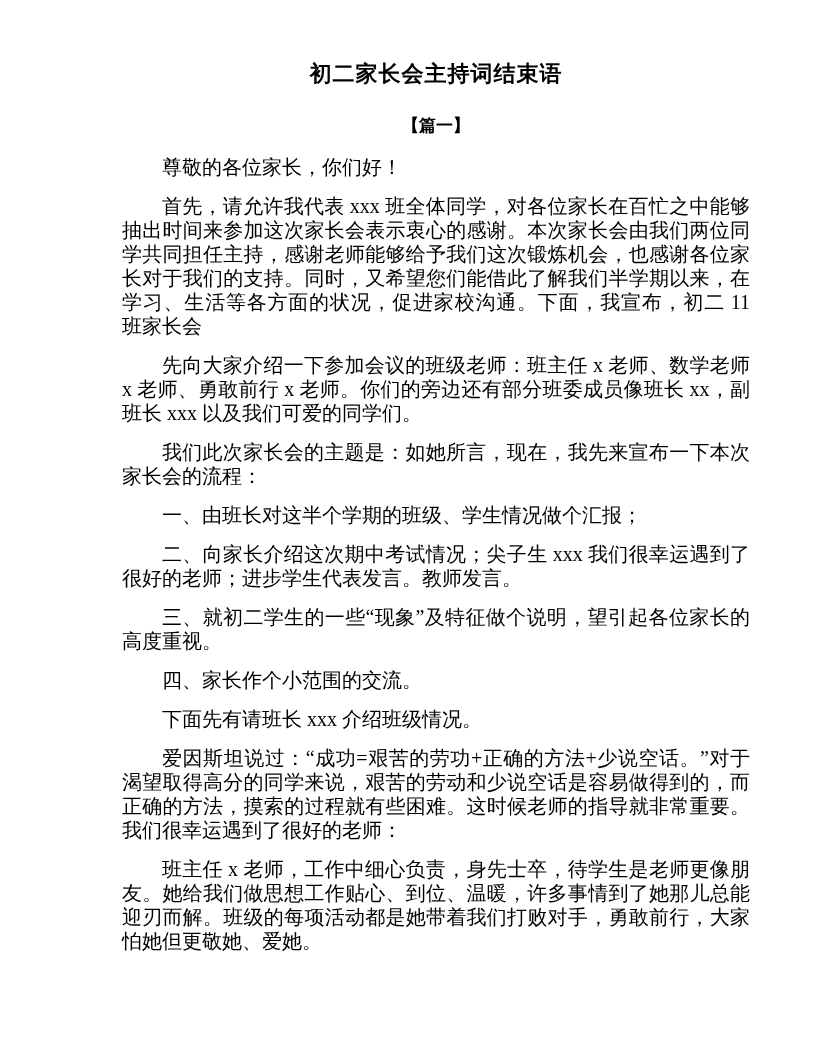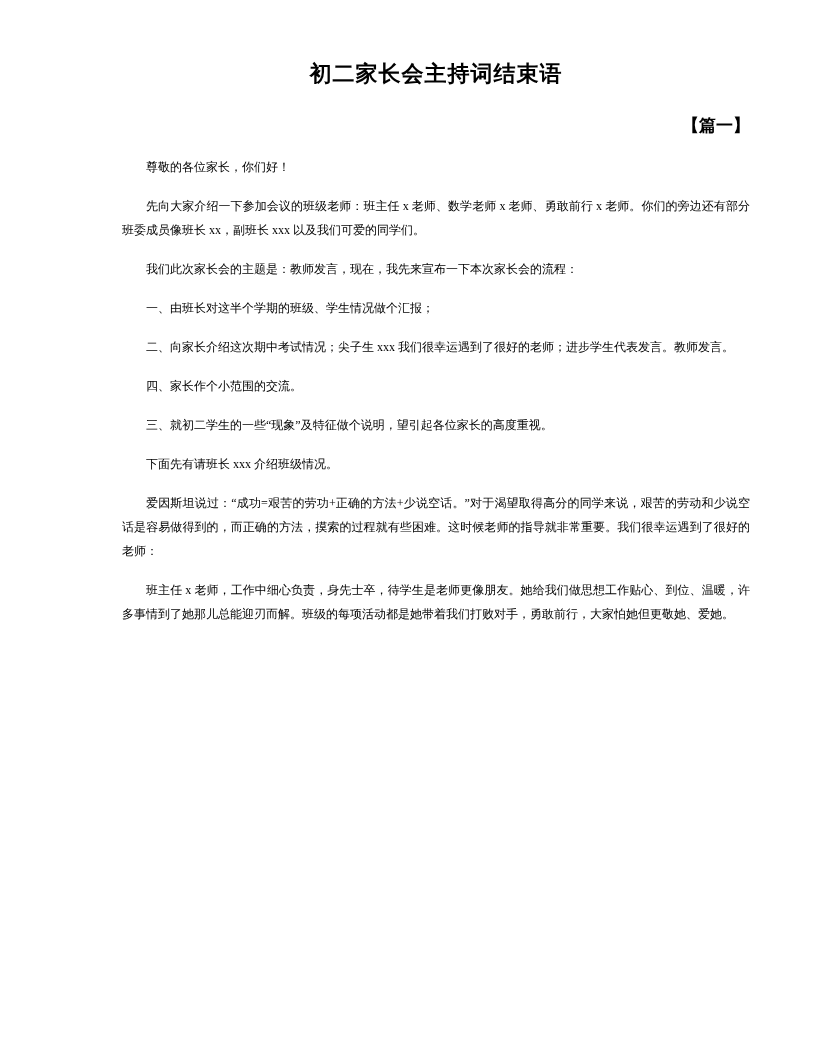--- a/index.html
+++ b/index.html
@@ -24,46 +24,47 @@
     line-height: 1.3;
     font-weight: bold;
     text-align: center;
     margin: 0;
     letter-spacing: 1px;
   }
   .section-heading {
     font-size: 17px;
     line-height: 22px;
     font-weight: bold;
-    text-align: right;
+    text-align: center;
     margin: 26px 0 0 0;
   }
   .paragraphs {
     margin-top: 18px;
   }
   .para {
-    font-size: 12px;
+    font-size: 20px;
     line-height: 24px;
     text-indent: 2em;
     text-align: justify;
     margin: 15px 0 0 0;
     word-break: break-all;
   }
 </style>
 </head>
 <body>
 
 <div class="page">
   <h1 class="doc-title">初二家长会主持词结束语</h1>
   <h2 class="section-heading">【篇一】</h2>
   <div class="paragraphs">
       <p class="para">尊敬的各位家长，你们好！</p>
+      <p class="para">首先，请允许我代表 xxx 班全体同学，对各位家长在百忙之中能够抽出时间来参加这次家长会表示衷心的感谢。本次家长会由我们两位同学共同担任主持，感谢老师能够给予我们这次锻炼机会，也感谢各位家长对于我们的支持。同时，又希望您们能借此了解我们半学期以来，在学习、生活等各方面的状况，促进家校沟通。下面，我宣布，初二 11 班家长会</p>
       <p class="para">先向大家介绍一下参加会议的班级老师：班主任 x 老师、数学老师 x 老师、勇敢前行 x 老师。你们的旁边还有部分班委成员像班长 xx，副班长 xxx 以及我们可爱的同学们。</p>
-      <p class="para">我们此次家长会的主题是：教师发言，现在，我先来宣布一下本次家长会的流程：</p>
+      <p class="para">我们此次家长会的主题是：如她所言，现在，我先来宣布一下本次家长会的流程：</p>
       <p class="para">一、由班长对这半个学期的班级、学生情况做个汇报；</p>
       <p class="para">二、向家长介绍这次期中考试情况；尖子生 xxx 我们很幸运遇到了很好的老师；进步学生代表发言。教师发言。</p>
+      <p class="para">三、就初二学生的一些“现象”及特征做个说明，望引起各位家长的高度重视。</p>
       <p class="para">四、家长作个小范围的交流。</p>
-      <p class="para">三、就初二学生的一些“现象”及特征做个说明，望引起各位家长的高度重视。</p>
       <p class="para">下面先有请班长 xxx 介绍班级情况。</p>
       <p class="para">爱因斯坦说过：“成功=艰苦的劳功+正确的方法+少说空话。”对于渴望取得高分的同学来说，艰苦的劳动和少说空话是容易做得到的，而正确的方法，摸索的过程就有些困难。这时候老师的指导就非常重要。我们很幸运遇到了很好的老师：</p>
       <p class="para">班主任 x 老师，工作中细心负责，身先士卒，待学生是老师更像朋友。她给我们做思想工作贴心、到位、温暖，许多事情到了她那儿总能迎刃而解。班级的每项活动都是她带着我们打败对手，勇敢前行，大家怕她但更敬她、爱她。</p>
     </div>
 </div>
 
 </body></html>

